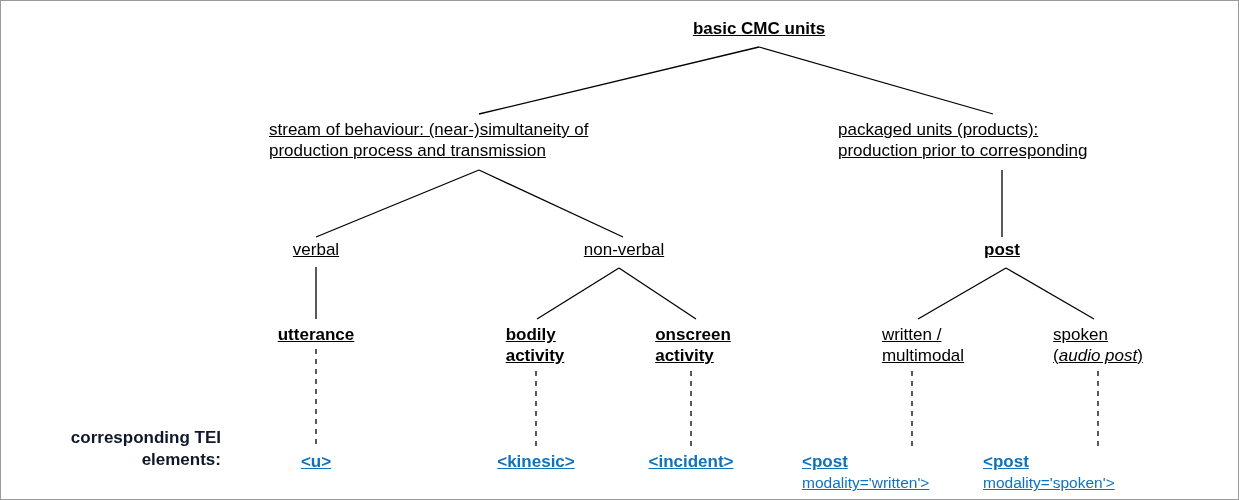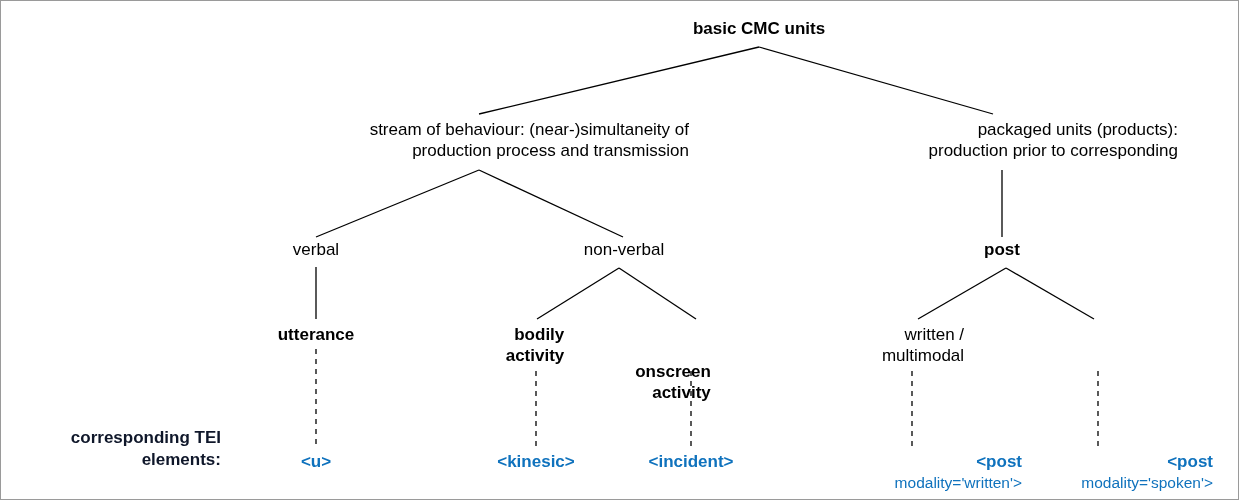--- a/index.html
+++ b/index.html
@@ -21,26 +21,27 @@
   #edges {
     position: absolute;
     left: 0;
     top: 0;
     width: 1239px;
     height: 500px;
     pointer-events: none;
   }
   .node {
     position: absolute;
-    text-align: right;
+    text-align: left;
     line-height: 1.25;
     white-space: pre-line;
     color: #000000;
     font-size: 17px;
     transform: translateX(-50%);
+    text-decoration: underline;
   }
   .node.bold { font-weight: bold; }
   .node.tei {
     color: #0f72bd;
     font-weight: bold;
     font-size: 17px;
   }
   .node.tei .attr {
     font-weight: normal;
     font-size: 15.5px;
@@ -98,26 +99,27 @@
 
   <div class="node" style="left:623px; top:238px;">non-verbal</div>
 
   <div class="node bold" style="left:1001px; top:238px;">post</div>
 
   <div class="node bold" style="left:315px; top:323px;">utterance</div>
 
   <div class="node bold" style="left:534px; top:323px;">bodily
 activity</div>
 
-  <div class="node bold" style="left:672px; top:323px;margin-top:37px;">onscreen
+  <div class="node bold" style="left:692px; top:323px;">onscreen
 activity</div>
 
   <div class="node" style="left:916px; top:323px;margin-left:6px;">written /
 multimodal</div>
 
+  <div class="node" style="left:1097px; top:323px;"><span>spoken</span><br><span>(</span><span class="ital">audio post</span><span>)</span></div>
 
   <div class="legend" style="left:20px; top:426px; width:200px;">corresponding TEI
 elements:</div>
 
   <div class="node tei" style="left:315px; top:450px;">&lt;u&gt;</div>
 
   <div class="node tei" style="left:535px; top:450px;">&lt;kinesic&gt;</div>
 
   <div class="node tei" style="left:690px; top:450px;">&lt;incident&gt;</div>
 

